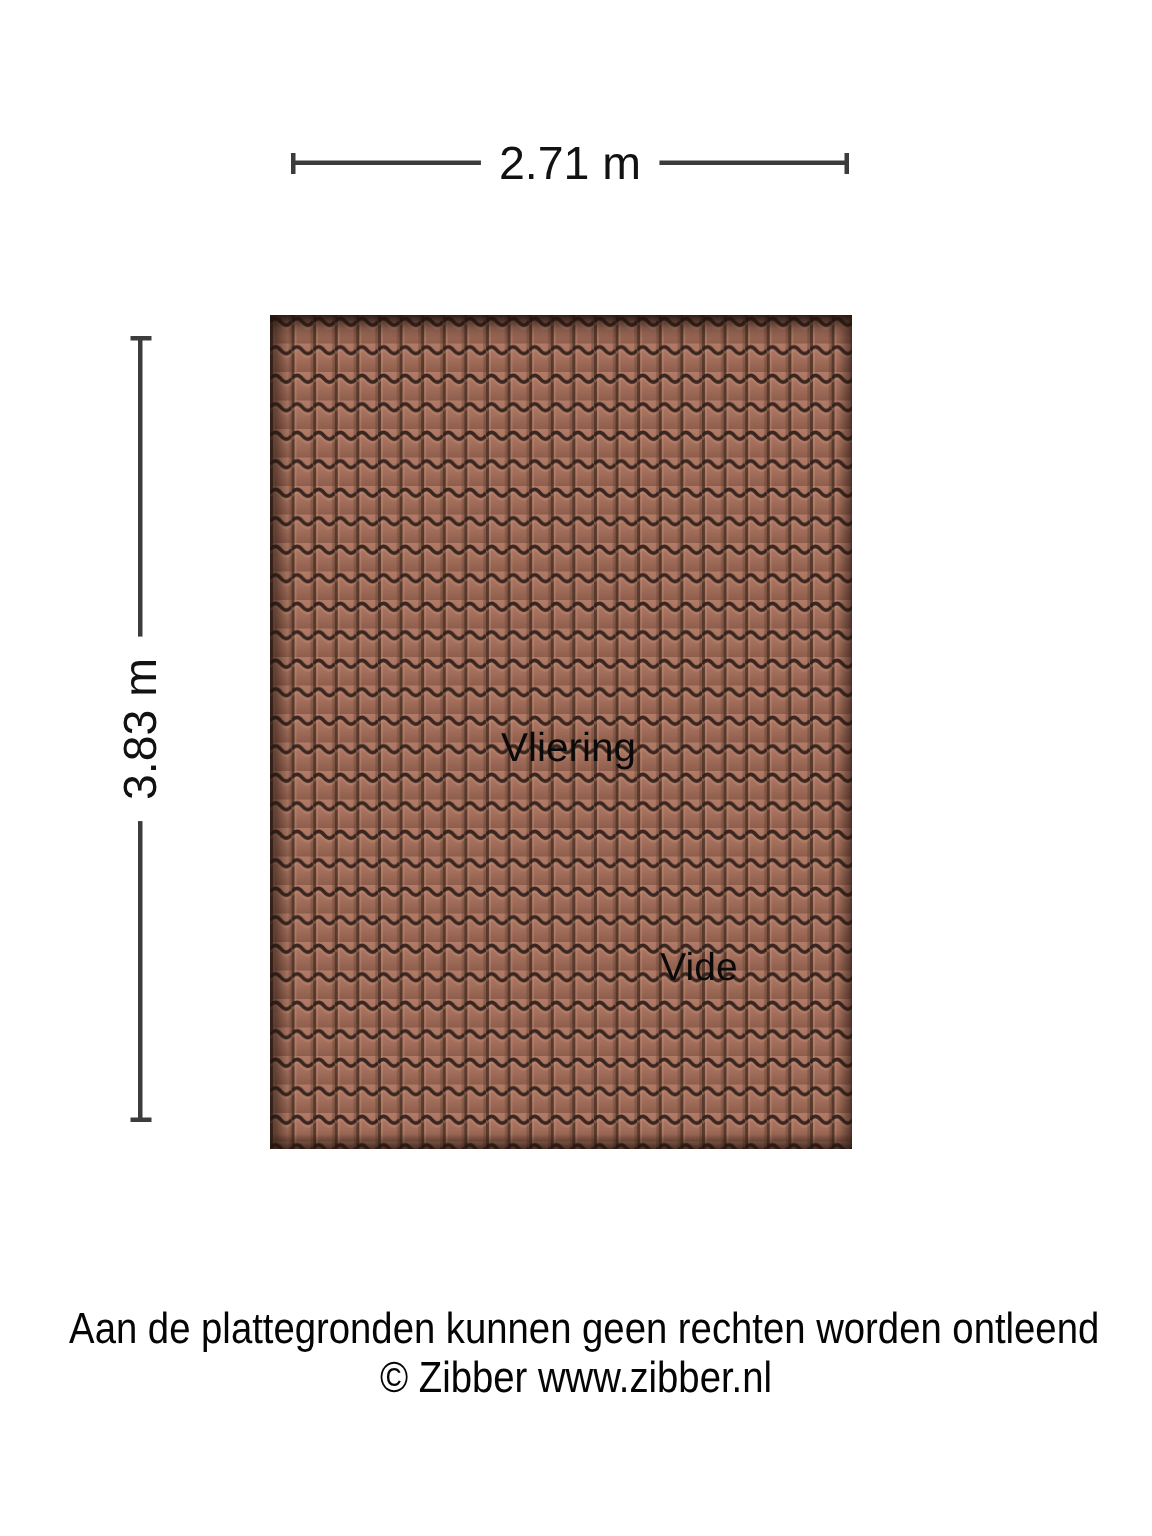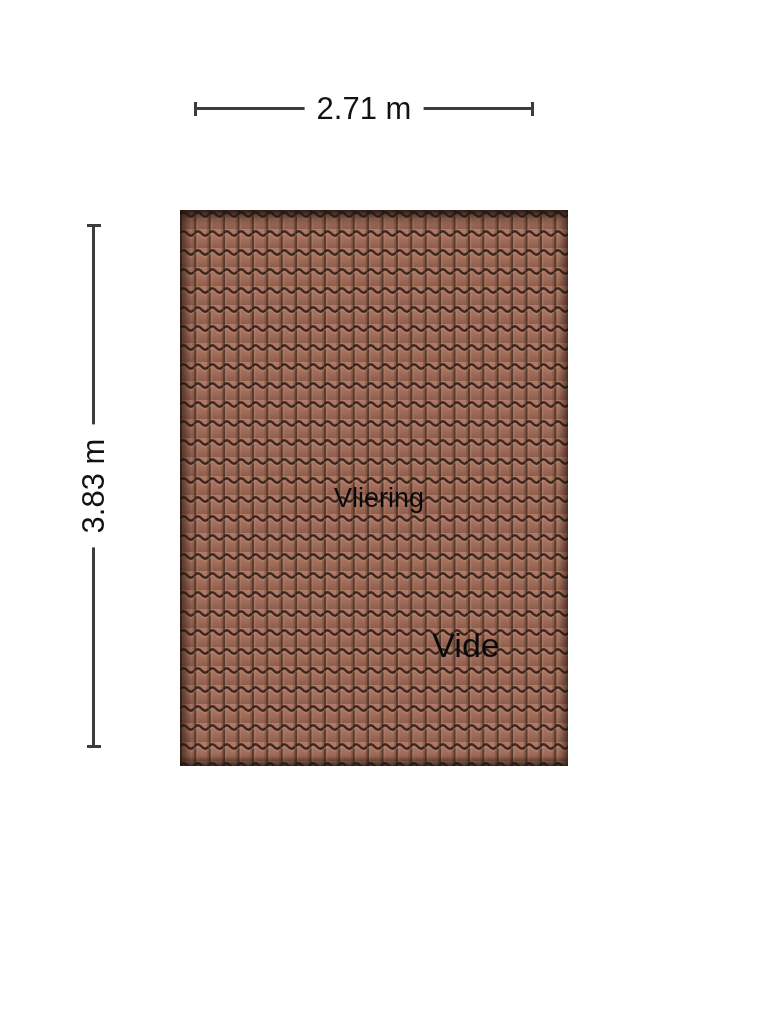--- a/index.html
+++ b/index.html
@@ -1,21 +1,21 @@
 <!DOCTYPE html>
 <html><head>
 <meta charset="utf-8">
 <style>
   html,body{margin:0;padding:0;background:#ffffff;}
   body{width:768px;height:1024px;font-family:"Liberation Sans", sans-serif;color:#000;}
   .canvas{position:relative;width:768px;height:1024px;overflow:hidden;background:#fff;}
 
   
   .dim{position:absolute;}
-  .dim-h{left:194px;top:94px;width:340px;height:30px;}
+  .dim-h{left:194px;top:94px;width:372px;height:30px;}
   .dim-h .line{position:absolute;left:0;right:0;top:13px;height:3px;background:#3c3c3c;}
   .dim-h .tick{position:absolute;top:8px;width:3px;height:14px;background:#3c3c3c;}
   .dim-h .tick.t-start{left:0;}
   .dim-h .tick.t-end{right:0;}
   .dim-h .dim-label{position:absolute;left:50%;top:50%;transform:translate(-50%,-50%);
       background:#fff;padding:0 12px;font-size:31px;white-space:nowrap;color:#121212;}
 
   .dim-v{left:79px;top:224px;width:30px;height:524px;}
   .dim-v .line{position:absolute;top:0;bottom:0;left:13px;width:3px;background:#3c3c3c;}
   .dim-v .tick{position:absolute;left:8px;width:14px;height:3px;background:#3c3c3c;}
@@ -36,21 +36,21 @@
   .shade-left{left:0;top:0;bottom:0;width:13px;
       background:linear-gradient(90deg,rgba(31,18,13,.55),rgba(31,18,13,0));}
   .shade-right{right:0;top:0;bottom:0;width:9px;
       background:linear-gradient(270deg,rgba(31,18,13,.4),rgba(31,18,13,0));}
   .plan-vignette{position:absolute;left:0;top:0;right:0;bottom:0;
       box-shadow:inset 0 0 9px 2px rgba(40,22,14,.45);}
 
   .room-label{position:absolute;transform:translate(-50%,-50%);text-align:center;
       color:#0a0a0a;white-space:nowrap;}
   .label-vliering{left:199px;top:288px;font-size:27px;line-height:30px;}
-  .label-vide{left:286px;top:435px;font-size:34px;}
+  .label-vide{left:286px;top:435px;font-size:26px;}
 
   
   .footer{position:absolute;left:0;right:0;top:870px;text-align:center;}
   .footer .f-line{font-size:29px;line-height:33px;white-space:nowrap;
       transform:scaleX(.88);transform-origin:50% 50%;color:#050505;}
 </style>
 </head>
 <body>
 
 <div class="canvas">
@@ -93,14 +93,18 @@
     <div class="shade shade-left"></div>
     <div class="shade shade-right"></div>
     <div class="plan-vignette"></div>
 
     <div class="room-label label-vliering">
       <div>Vliering</div>
     </div>
     <div class="room-label label-vide">Vide</div>
   </div>
 
+  <div class="footer">
+    <div class="f-line">Aan de plattegronden kunnen geen rechten worden ontleend</div>
+    <div class="f-line">© Zibber www.zibber.nl</div>
+  </div>
 
 </div>
 
 </body></html>

